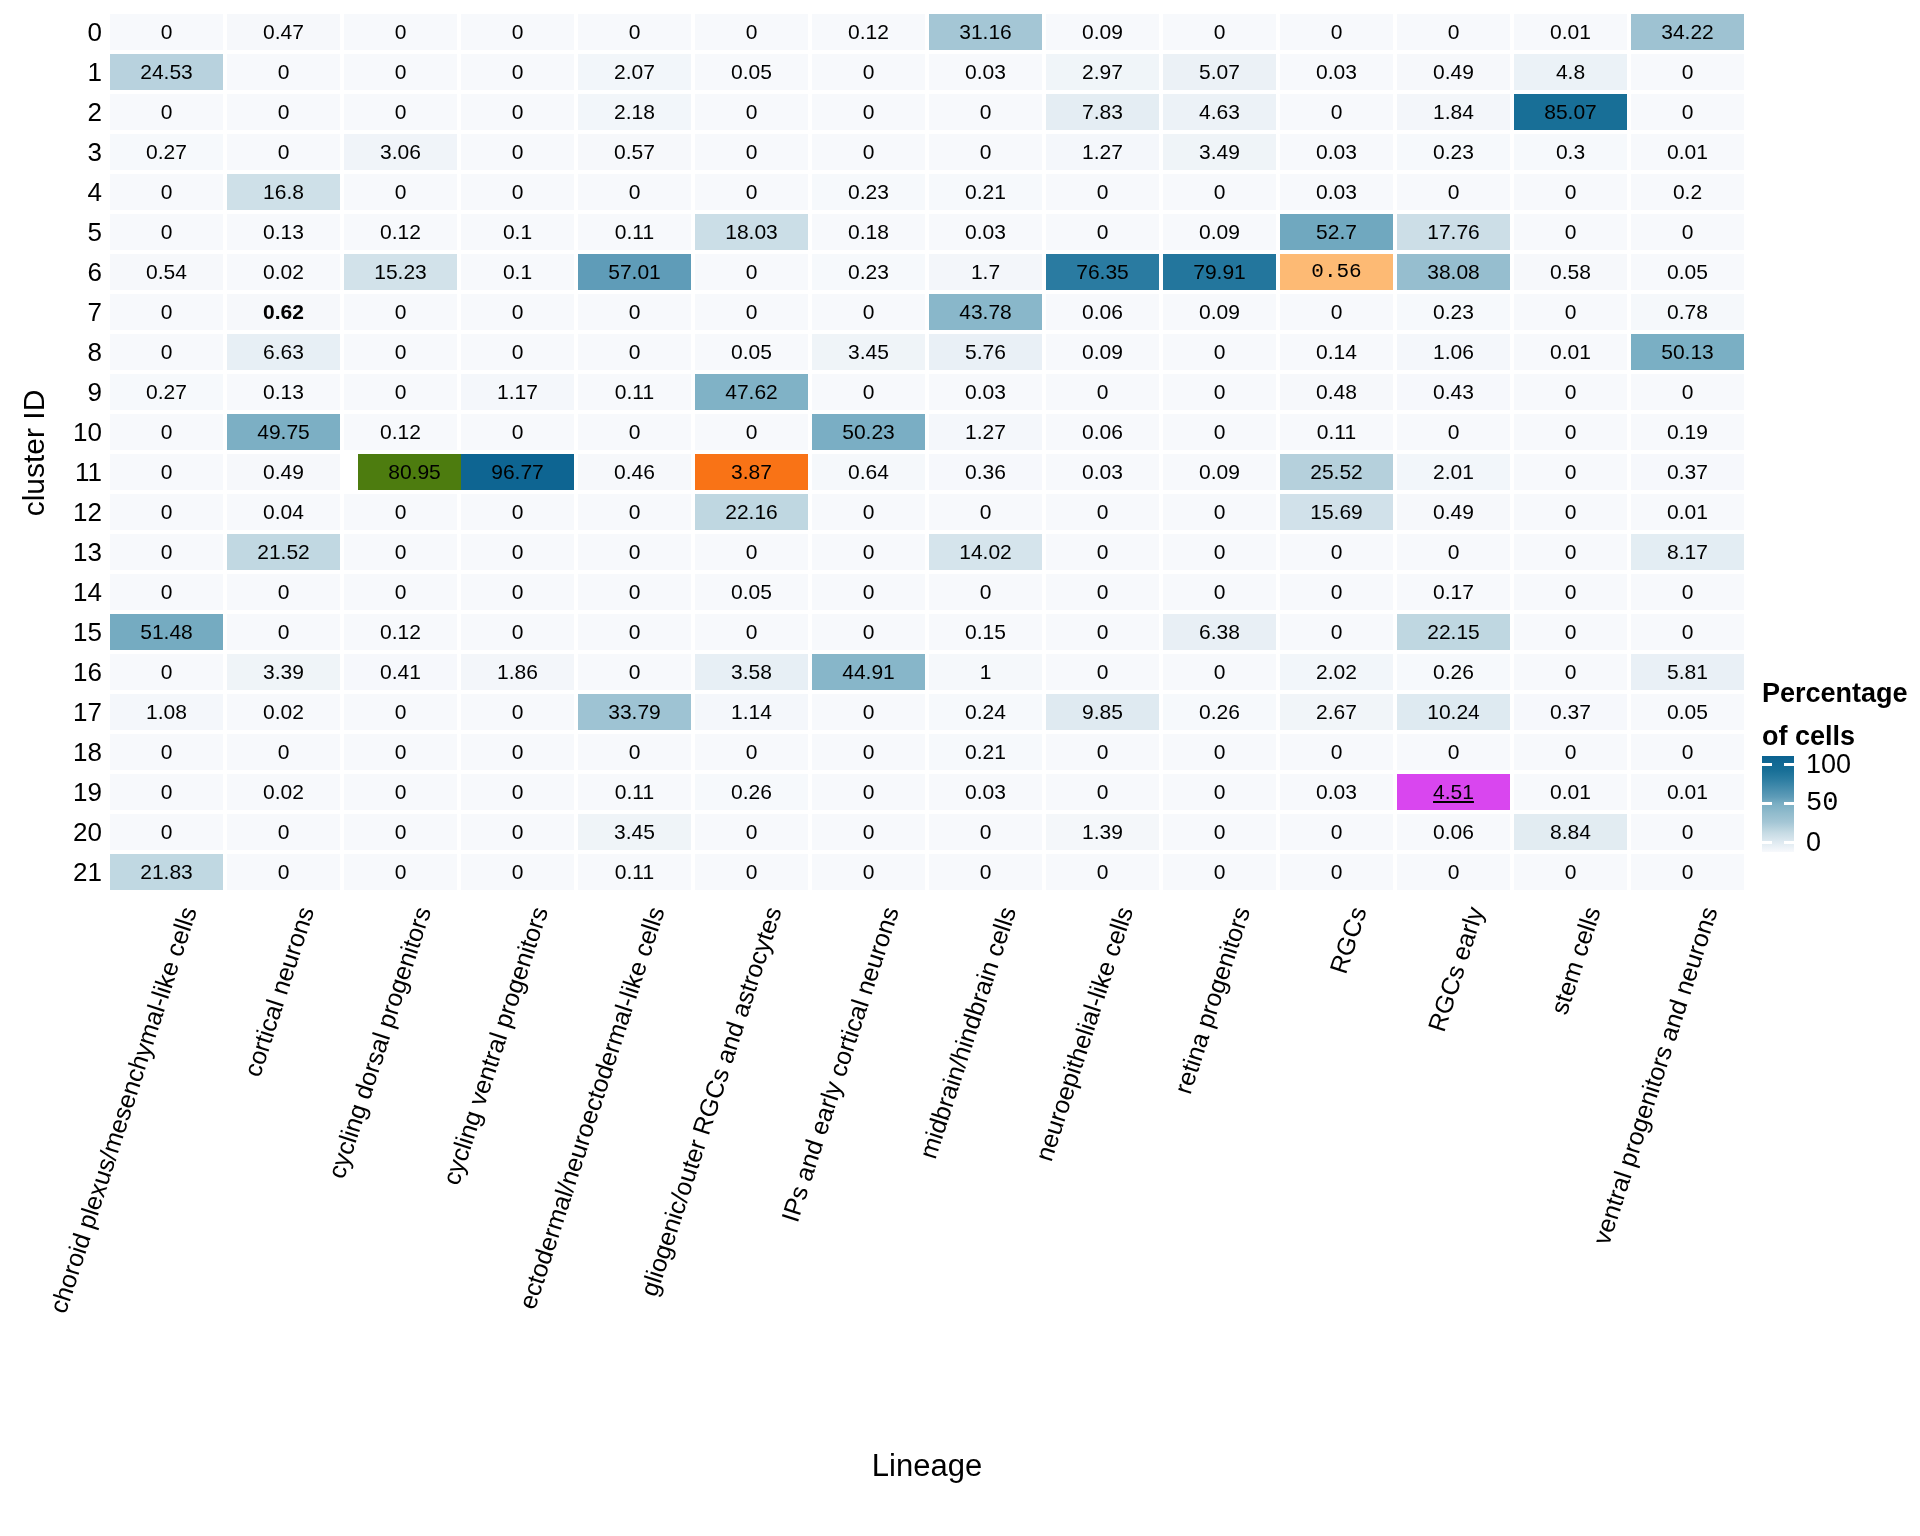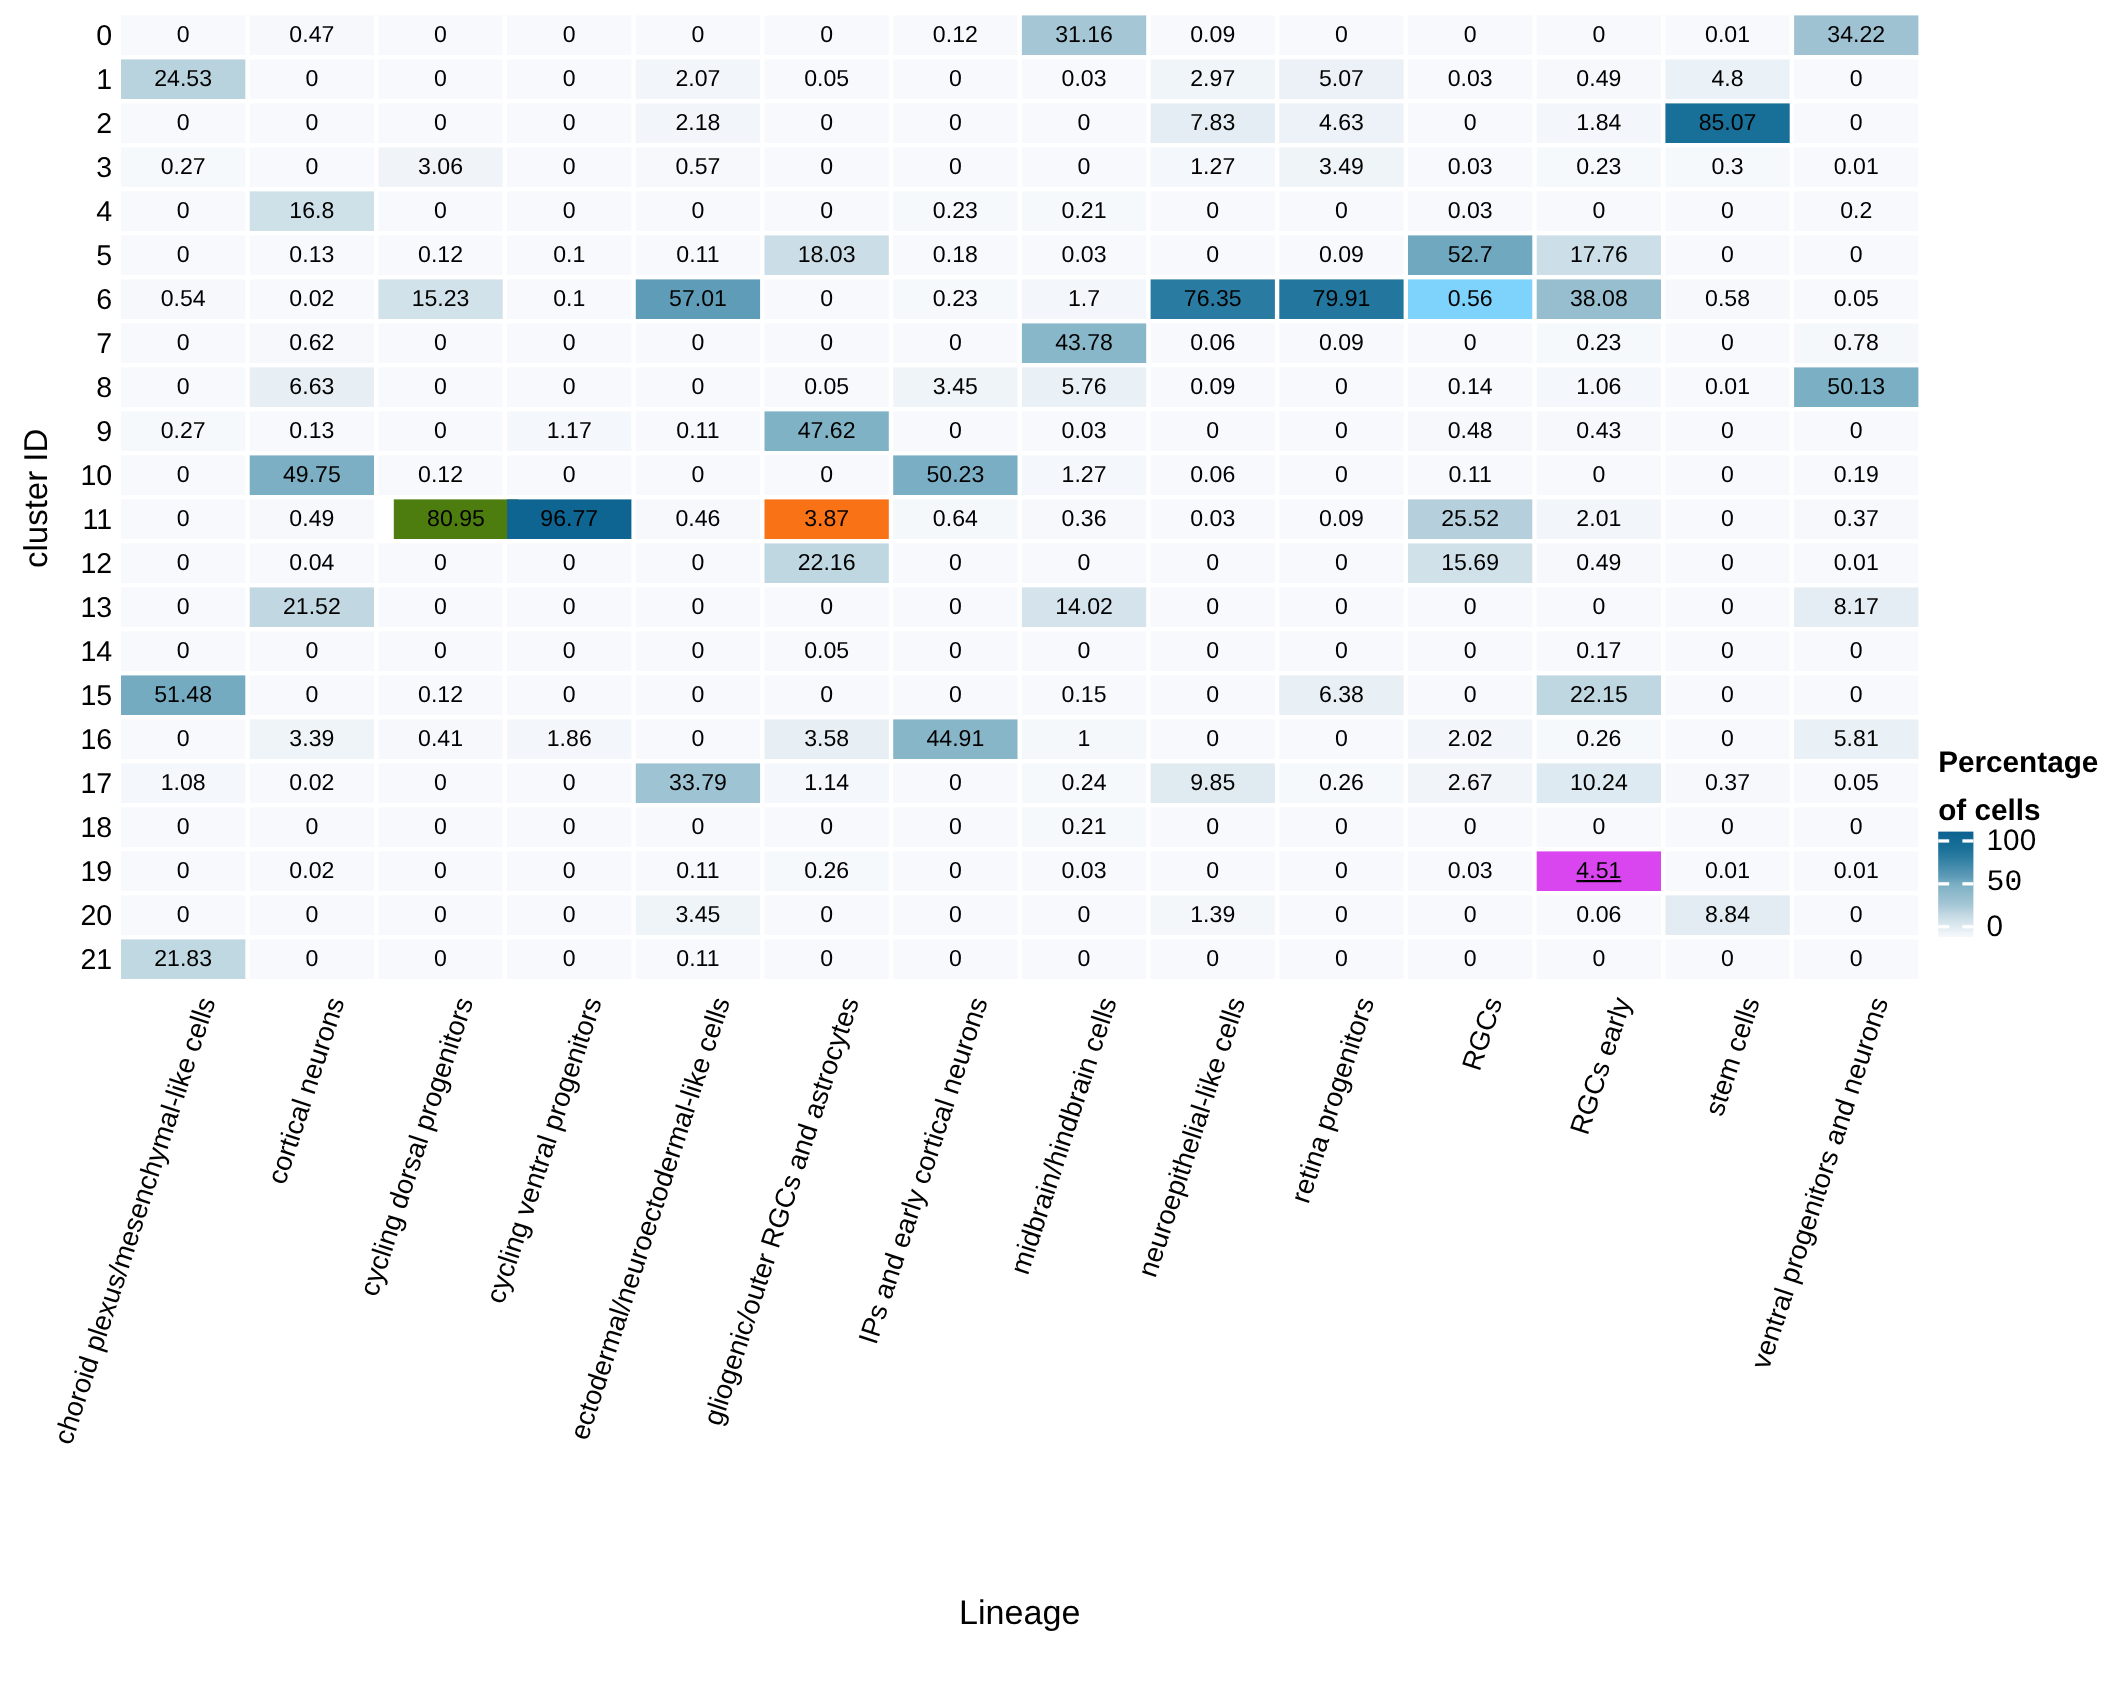--- a/index.html
+++ b/index.html
@@ -135,26 +135,26 @@
     <div class="cell" style="background: rgb(246, 248, 251);">0.54</div>
     <div class="cell" style="background: rgb(247, 249, 252);">0.02</div>
     <div class="cell" style="background: rgb(210, 226, 234);">15.23</div>
     <div class="cell" style="background: rgb(247, 249, 252);">0.1</div>
     <div class="cell" style="background: rgb(95, 156, 184);">57.01</div>
     <div class="cell" style="background: rgb(247, 249, 252);">0</div>
     <div class="cell" style="background: rgb(246, 249, 252);">0.23</div>
     <div class="cell" style="background: rgb(243, 246, 250);">1.7</div>
     <div class="cell" style="background: rgb(42, 123, 161);">76.35</div>
     <div class="cell" style="background: rgb(35, 118, 157);">79.91</div>
-    <div class="cell" style="background: #7dd3fc;">0.56</div>
+    <div class="cell" style="background: #fdba74; font-family: Liberation Mono, monospace;">0.56</div>
     <div class="cell" style="background: rgb(150, 190, 207);">38.08</div>
     <div class="cell" style="background: rgb(246, 248, 251);">0.58</div>
     <div class="cell" style="background: rgb(247, 249, 252);">0.05</div>
     <div class="cell" style="background: rgb(247, 249, 252);">0</div>
-    <div class="cell" style="background: rgb(246, 248, 251);">0.62</div>
+    <div class="cell" style="background: rgb(246, 248, 251); font-weight: bold;">0.62</div>
     <div class="cell" style="background: rgb(247, 249, 252);">0</div>
     <div class="cell" style="background: rgb(247, 249, 252);">0</div>
     <div class="cell" style="background: rgb(247, 249, 252);">0</div>
     <div class="cell" style="background: rgb(247, 249, 252);">0</div>
     <div class="cell" style="background: rgb(247, 249, 252);">0</div>
     <div class="cell" style="background: rgb(137, 183, 202);">43.78</div>
     <div class="cell" style="background: rgb(247, 249, 252);">0.06</div>
     <div class="cell" style="background: rgb(247, 249, 252);">0.09</div>
     <div class="cell" style="background: rgb(247, 249, 252);">0</div>
     <div class="cell" style="background: rgb(246, 249, 252);">0.23</div>

